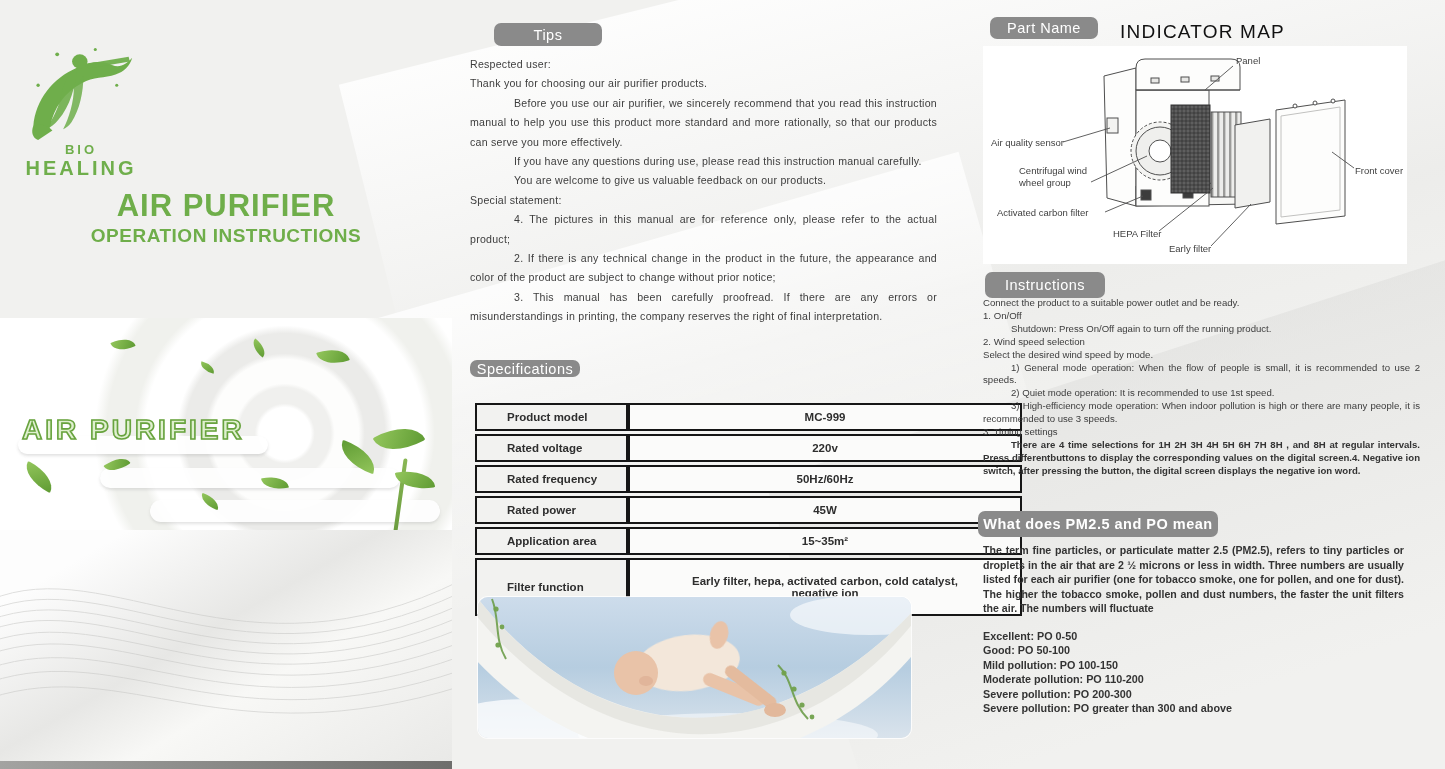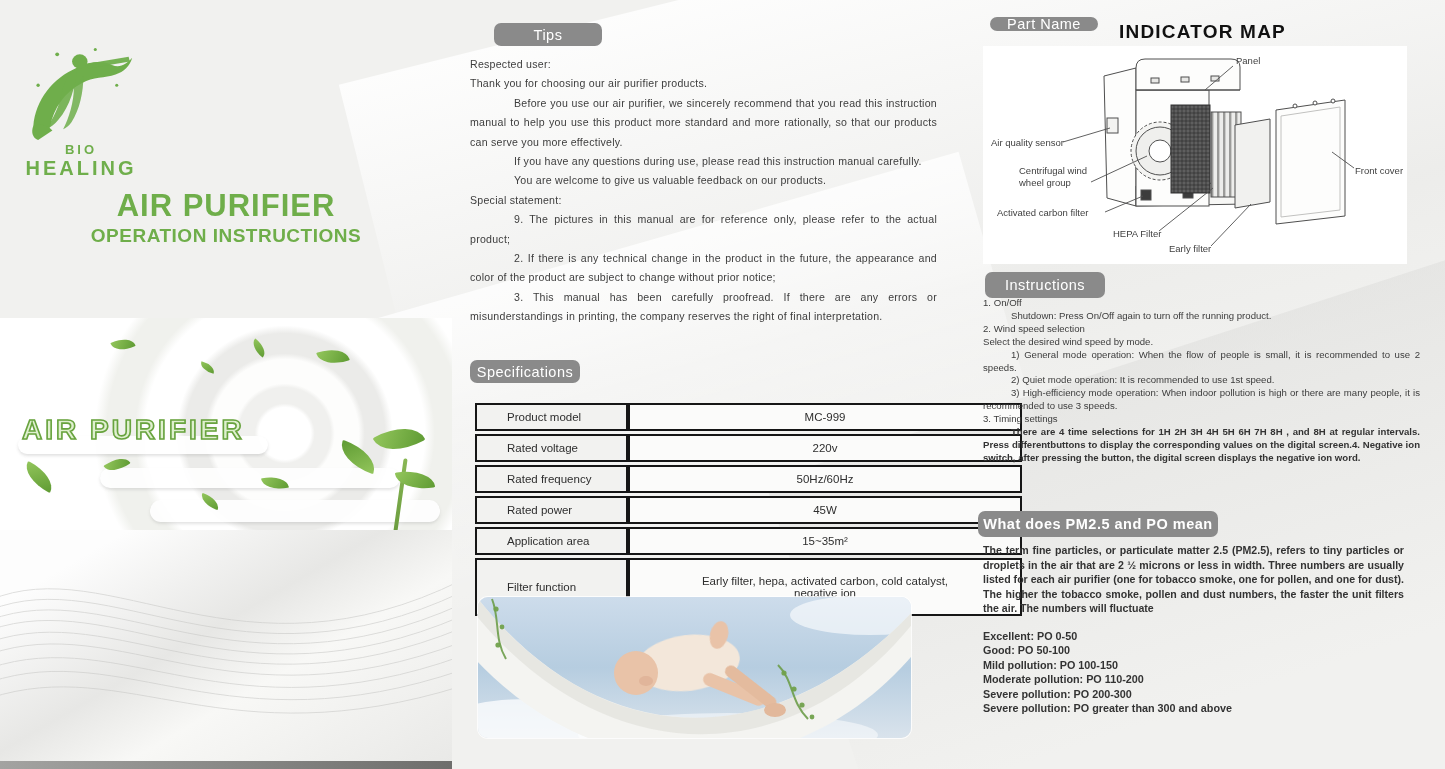--- a/index.html
+++ b/index.html
@@ -43,34 +43,34 @@
   
   .btn{background:#8a8a8a;border-radius:7px;color:#fff;display:flex;align-items:center;
        justify-content:center;font-size:14.5px;letter-spacing:.5px;}
 
   
   .tips-btn{left:494px;top:23px;width:108px;height:23px;}
   .tips-text{left:470px;top:55px;width:467px;font-size:10.6px;line-height:19.4px;
              text-align:justify;letter-spacing:.25px;color:#3d3d3d;}
   .tips-text p{margin:0;}
   .ind{text-indent:44px;}
-  .specs-btn{left:470px;top:360px;width:110px;height:23px;}
-  .spec-table{left:475px;top:400px;border-collapse:separate;border-spacing:0 3px;}
+  .specs-btn{left:470px;top:360px;width:110px;height:17px;}
+  .spec-table{left:475px;top:400px;border-collapse:separate;border-spacing:0 3px;font-weight:bold;}
   .spec-table td{border:2px solid #161616;font-size:11.5px;color:#2e2e2e;background:#fbfbfa;}
   .spec-table td.lbl{width:118px;padding-left:30px;background:#f2f2f0;}
   .spec-table td.val{width:280px;text-align:center;padding:0 8px;}
   .spec-table tr td{height:22px;}
   .spec-table tr.tall td{height:38px;}
   .baby{left:478px;top:597px;width:433px;height:141px;border-radius:10px;overflow:hidden;
         box-shadow:0 0 0 1px rgba(255,255,255,.8);}
 
   
-  .part-btn{left:990px;top:17px;width:108px;height:14px;}
+  .part-btn{left:990px;top:17px;width:108px;height:22px;}
   .indicator-title{left:1095px;top:21px;width:215px;text-align:center;font-size:19px;
-                   font-weight:bold;color:#111;letter-spacing:1.2px;}
+                   font-weight:normal;color:#111;letter-spacing:1.2px;}
   .diagram{left:983px;top:46px;width:424px;height:218px;background:#ffffff;}
   .instr-btn{left:985px;top:272px;width:120px;height:26px;}
   .instr-text{left:983px;top:297px;width:437px;font-size:9.6px;line-height:12.9px;
               text-align:justify;color:#3c3c3c;}
   .instr-text p{margin:0;}
   .ind2{text-indent:28px;}
   .alt{font-weight:bold;color:#333;}
   .pm-btn{left:978px;top:511px;width:240px;height:26px;font-weight:bold;font-size:14.5px;}
   .pm-block{left:983px;top:543px;width:421px;color:#333;}
   .pm-body{margin:0;font-weight:bold;font-size:10.6px;line-height:14.5px;text-align:justify;}
@@ -148,21 +148,21 @@
 
   <div class="abs btn tips-btn">Tips</div>
 
   <div class="abs tips-text">
     <p>Respected user:</p>
     <p>Thank you for choosing our air purifier products.</p>
     <p class="ind">Before you use our air purifier, we sincerely recommend that you read this instruction manual to help you use this product more standard and more rationally, so that our products can serve you more effectively.</p>
     <p class="ind">If you have any questions during use, please read this instruction manual carefully.</p>
     <p class="ind">You are welcome to give us valuable feedback on our products.</p>
     <p>Special statement:</p>
-    <p class="ind">9. The pictures in this manual are for reference only, please refer to the actual product;</p>
+    <p class="ind">4. The pictures in this manual are for reference only, please refer to the actual product;</p>
     <p class="ind">2. If there is any technical change in the product in the future, the appearance and color of the product are subject to change without prior notice;</p>
     <p class="ind">3. This manual has been carefully proofread. If there are any errors or misunderstandings in printing, the company reserves the right of final interpretation.</p>
   </div>
 
   <div class="abs btn specs-btn">Specifications</div>
 
   <table class="abs spec-table">
     <tbody>
         <tr>
       <td class="lbl">Product model</td>
@@ -290,20 +290,21 @@
         <text x="130" y="191">HEPA Filter</text>
         <text x="186" y="206">Early filter</text>
         <text x="372" y="128">Front cover</text>
       </g>
     </svg>
   </div>
 
   <div class="abs btn instr-btn">Instructions</div>
 
   <div class="abs instr-text">
+    <p>Connect the product to a suitable power outlet and be ready.</p>
     <p>1. On/Off</p>
     <p class="ind2">Shutdown: Press On/Off again to turn off the running product.</p>
     <p>2. Wind speed selection</p>
     <p>Select the desired wind speed by mode.</p>
     <p class="ind2">1) General mode operation: When the flow of people is small, it is recommended to use 2 speeds.</p>
     <p class="ind2">2) Quiet mode operation: It is recommended to use 1st speed.</p>
     <p class="ind2">3) High-efficiency mode operation: When indoor pollution is high or there are many people, it is recommended to use 3 speeds.</p>
     <p>3. Timing settings</p>
     <p class="ind2 alt">There are 4 time selections for 1H 2H 3H 4H 5H 6H 7H 8H , and 8H at regular intervals. Press differentbuttons to display the corresponding values on the digital screen.4. Negative ion switch, after pressing the button, the digital screen displays the negative ion word.</p>
   </div>

